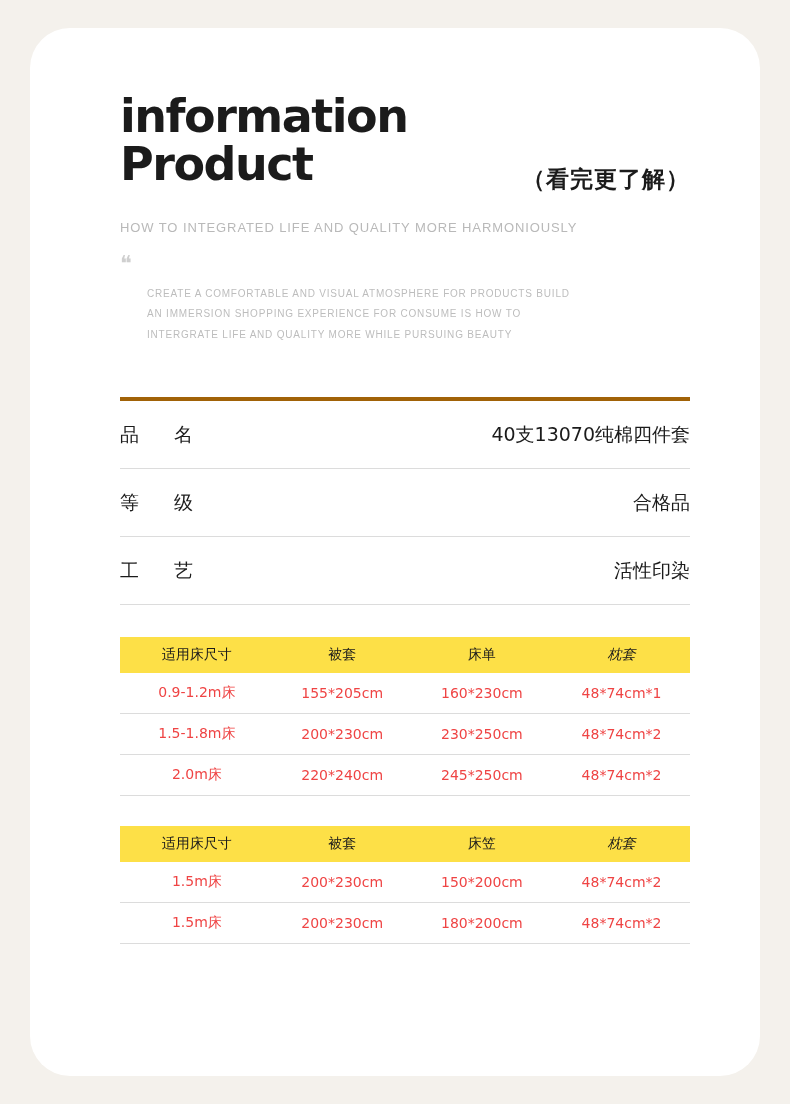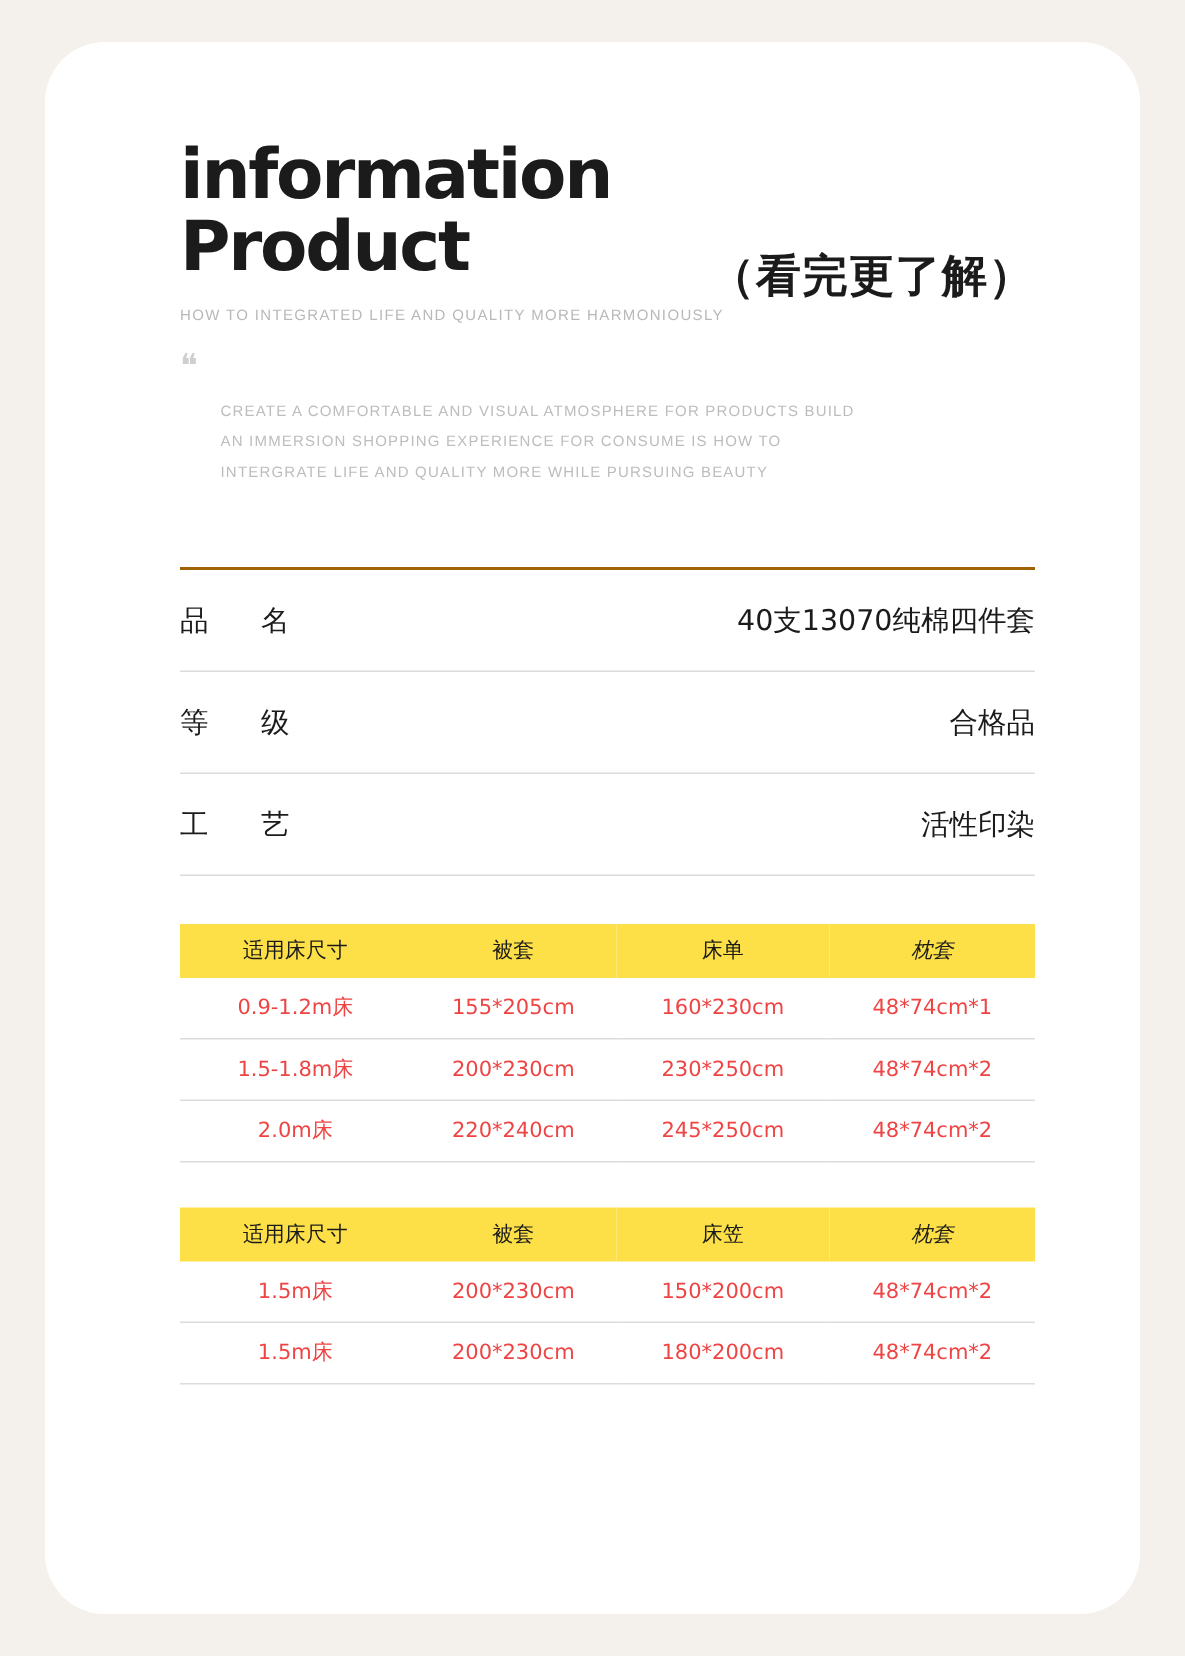--- a/index.html
+++ b/index.html
@@ -40,29 +40,29 @@
     color: #1b1b1b;
     line-height: 1.05;
   }
   .title-line.second {
     margin-top: 2px;
   }
   .title-cn {
     position: absolute;
     right: 0;
     top: 72px;
-    font-size: 30px;
+    font-size: 23px;
     font-weight: 700;
     color: #1b1b1b;
     letter-spacing: 1px;
     font-family: "DejaVu Sans", sans-serif;
   }
   .subtitle-en {
-    margin-top: 16px;
-    font-size: 10px;
+    margin-top: 31px;
+    font-size: 13px;
     letter-spacing: 0.9px;
     color: #b9b9b9;
     font-family: "Liberation Sans", sans-serif;
   }
   .quote-mark {
     margin-top: 22px;
     font-size: 22px;
     color: #cfcfcf;
     line-height: 0.6;
     font-family: "DejaVu Serif", serif;
@@ -82,21 +82,21 @@
     margin-top: 52px;
   }
   .spec-row {
     display: flex;
     align-items: center;
     justify-content: space-between;
     height: 67px;
     border-bottom: 1px solid #dcdcdc;
   }
   .spec-row:first-child {
-    border-top: 2px solid #a16207;
+    border-top: 4px solid #a16207;
     text-align: center;
   }
   .spec-label {
     font-size: 19px;
     color: #1b1b1b;
     letter-spacing: 8px;
     font-family: "DejaVu Sans", sans-serif;
   }
   .spec-value {
     font-size: 19px;

